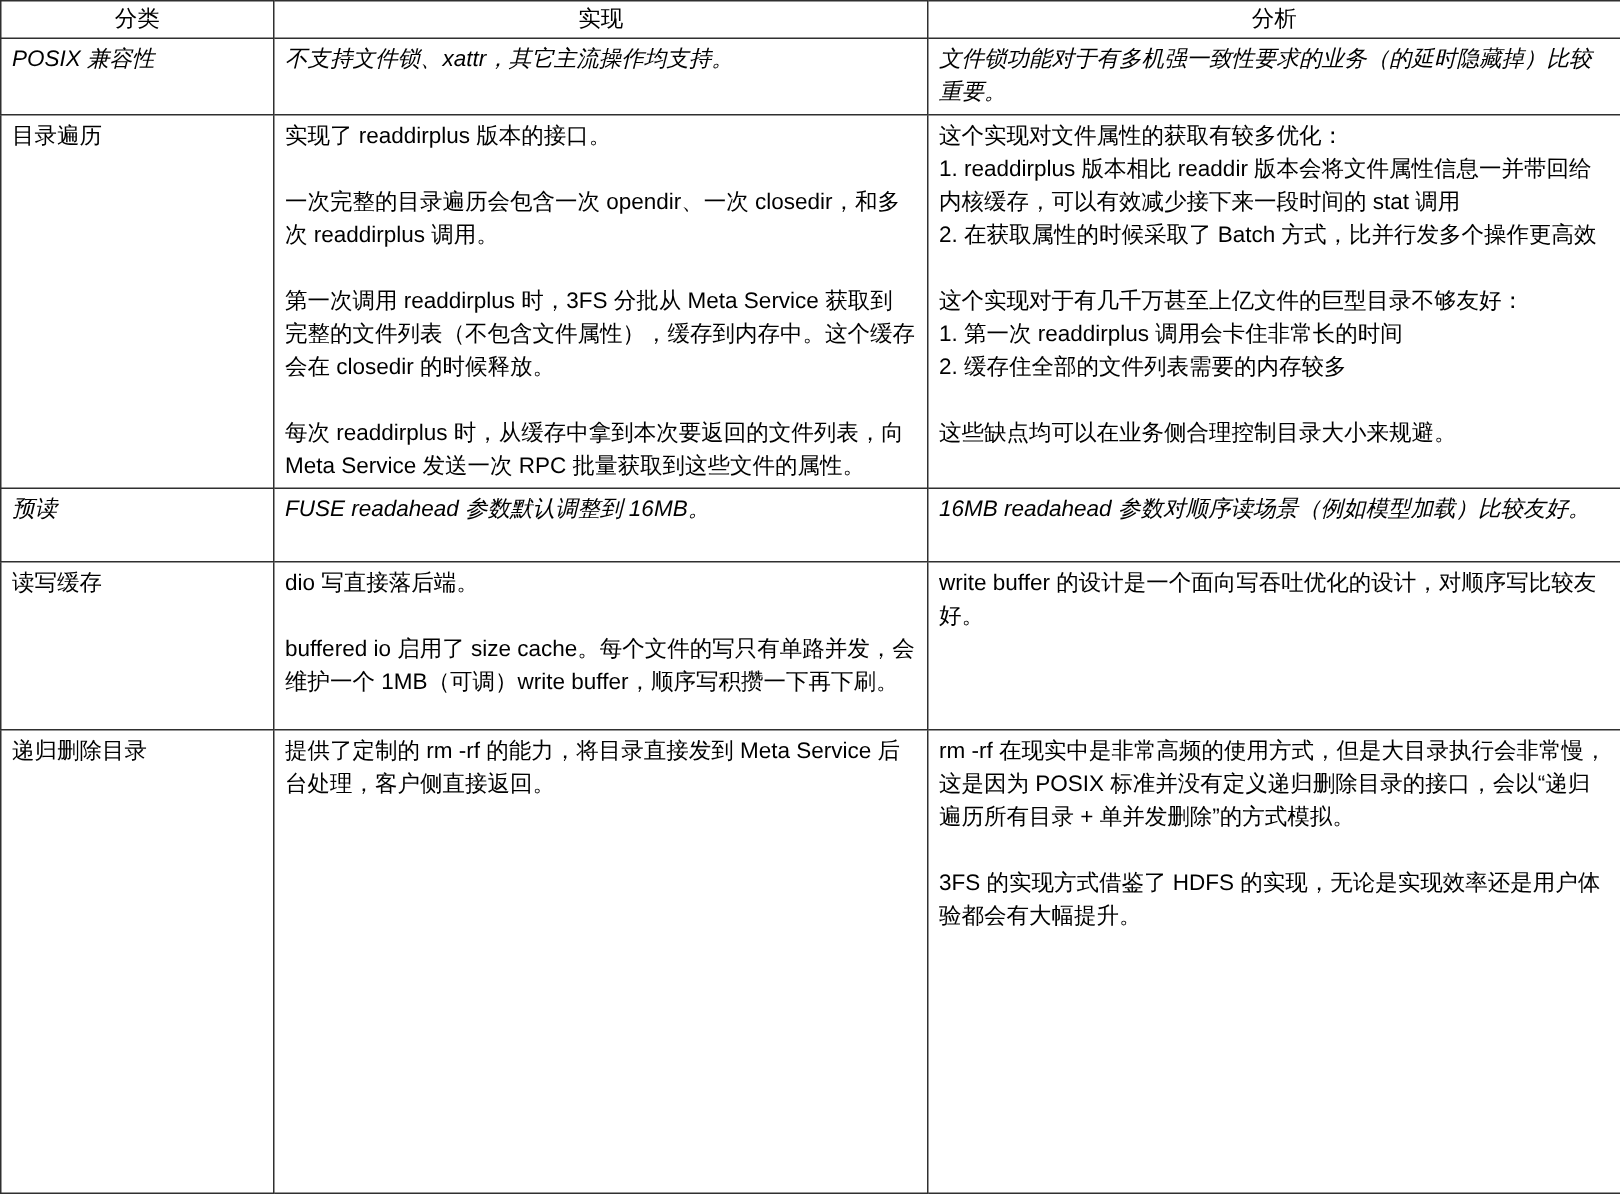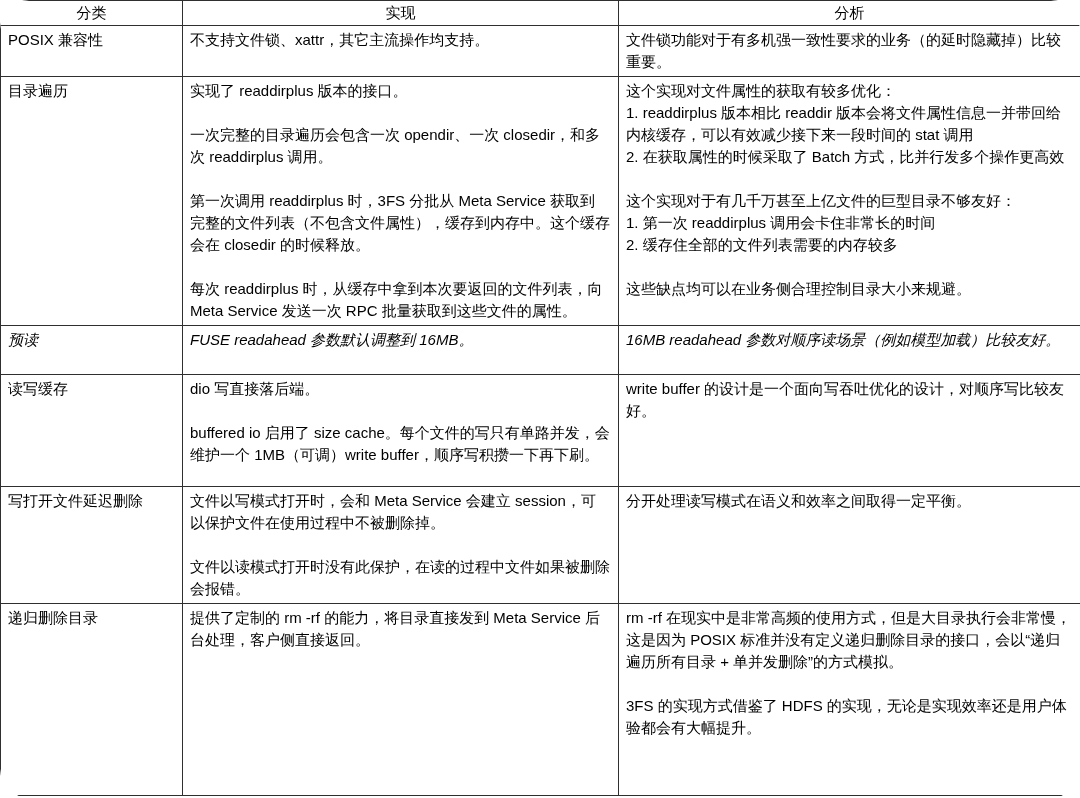--- a/index.html
+++ b/index.html
@@ -1,15 +1,15 @@
 <!DOCTYPE html>
 <html><head>
 <meta charset="utf-8">
 <style>
-  * { margin: 0; padding: 0; box-sizing: border-box; border-radius: 29px; }
+  * { margin: 0; padding: 0; box-sizing: border-box; }
   html, body {
     width: 1080px;
     background: #ffffff;
     font-family: "Liberation Sans", "DejaVu Sans", sans-serif;
   }
   .page {
     width: 1080px;
     height: 798px;
     background: #ffffff;
     overflow: hidden;
@@ -38,21 +38,21 @@
     padding: 1px 6px;
   }
   table.cmp td {
     vertical-align: top;
     text-align: left;
     padding: 3px 8px 3px 7px;
     white-space: pre-line;
     overflow-wrap: break-word;
     word-break: normal;
   }
-  tr.r1 td { height: 51px; }
+  tr.r1 td { height: 51px; font-style: italic; }
   tr.r2 td { height: 243px; }
   tr.r3 td { height: 49px; font-style: italic; }
   tr.r4 td { height: 112px; }
   tr.r5 td { height: 48px; }
   tr.r6 td { height: 25px; }
   tr.r7 td { height: 108px; }
   tr.r8 td { height: auto; }
 </style>
 </head>
 <body>
@@ -101,27 +101,20 @@
         <td>FUSE readahead 参数默认调整到 16MB。</td>
         <td>16MB readahead 参数对顺序读场景（例如模型加载）比较友好。</td>
       </tr>
       <tr class="r4">
         <td>读写缓存</td>
         <td>dio 写直接落后端。
 
 buffered io 启用了 size cache。每个文件的写只有单路并发，会维护一个 1MB（可调）write buffer，顺序写积攒一下再下刷。</td>
         <td>write buffer 的设计是一个面向写吞吐优化的设计，对顺序写比较友好。</td>
       </tr>
-      <tr class="r7">
-        <td>写打开文件延迟删除</td>
-        <td>文件以写模式打开时，会和 Meta Service 会建立 session，可以保护文件在使用过程中不被删除掉。
-
-文件以读模式打开时没有此保护，在读的过程中文件如果被删除会报错。</td>
-        <td>分开处理读写模式在语义和效率之间取得一定平衡。</td>
-      </tr>
       <tr class="r8">
         <td>递归删除目录</td>
         <td>提供了定制的 rm -rf 的能力，将目录直接发到 Meta Service 后台处理，客户侧直接返回。</td>
         <td>rm -rf 在现实中是非常高频的使用方式，但是大目录执行会非常慢，这是因为 POSIX 标准并没有定义递归删除目录的接口，会以“递归遍历所有目录 + 单并发删除”的方式模拟。
 
 3FS 的实现方式借鉴了 HDFS 的实现，无论是实现效率还是用户体验都会有大幅提升。</td>
       </tr>
     </tbody>
   </table>
 </div>

